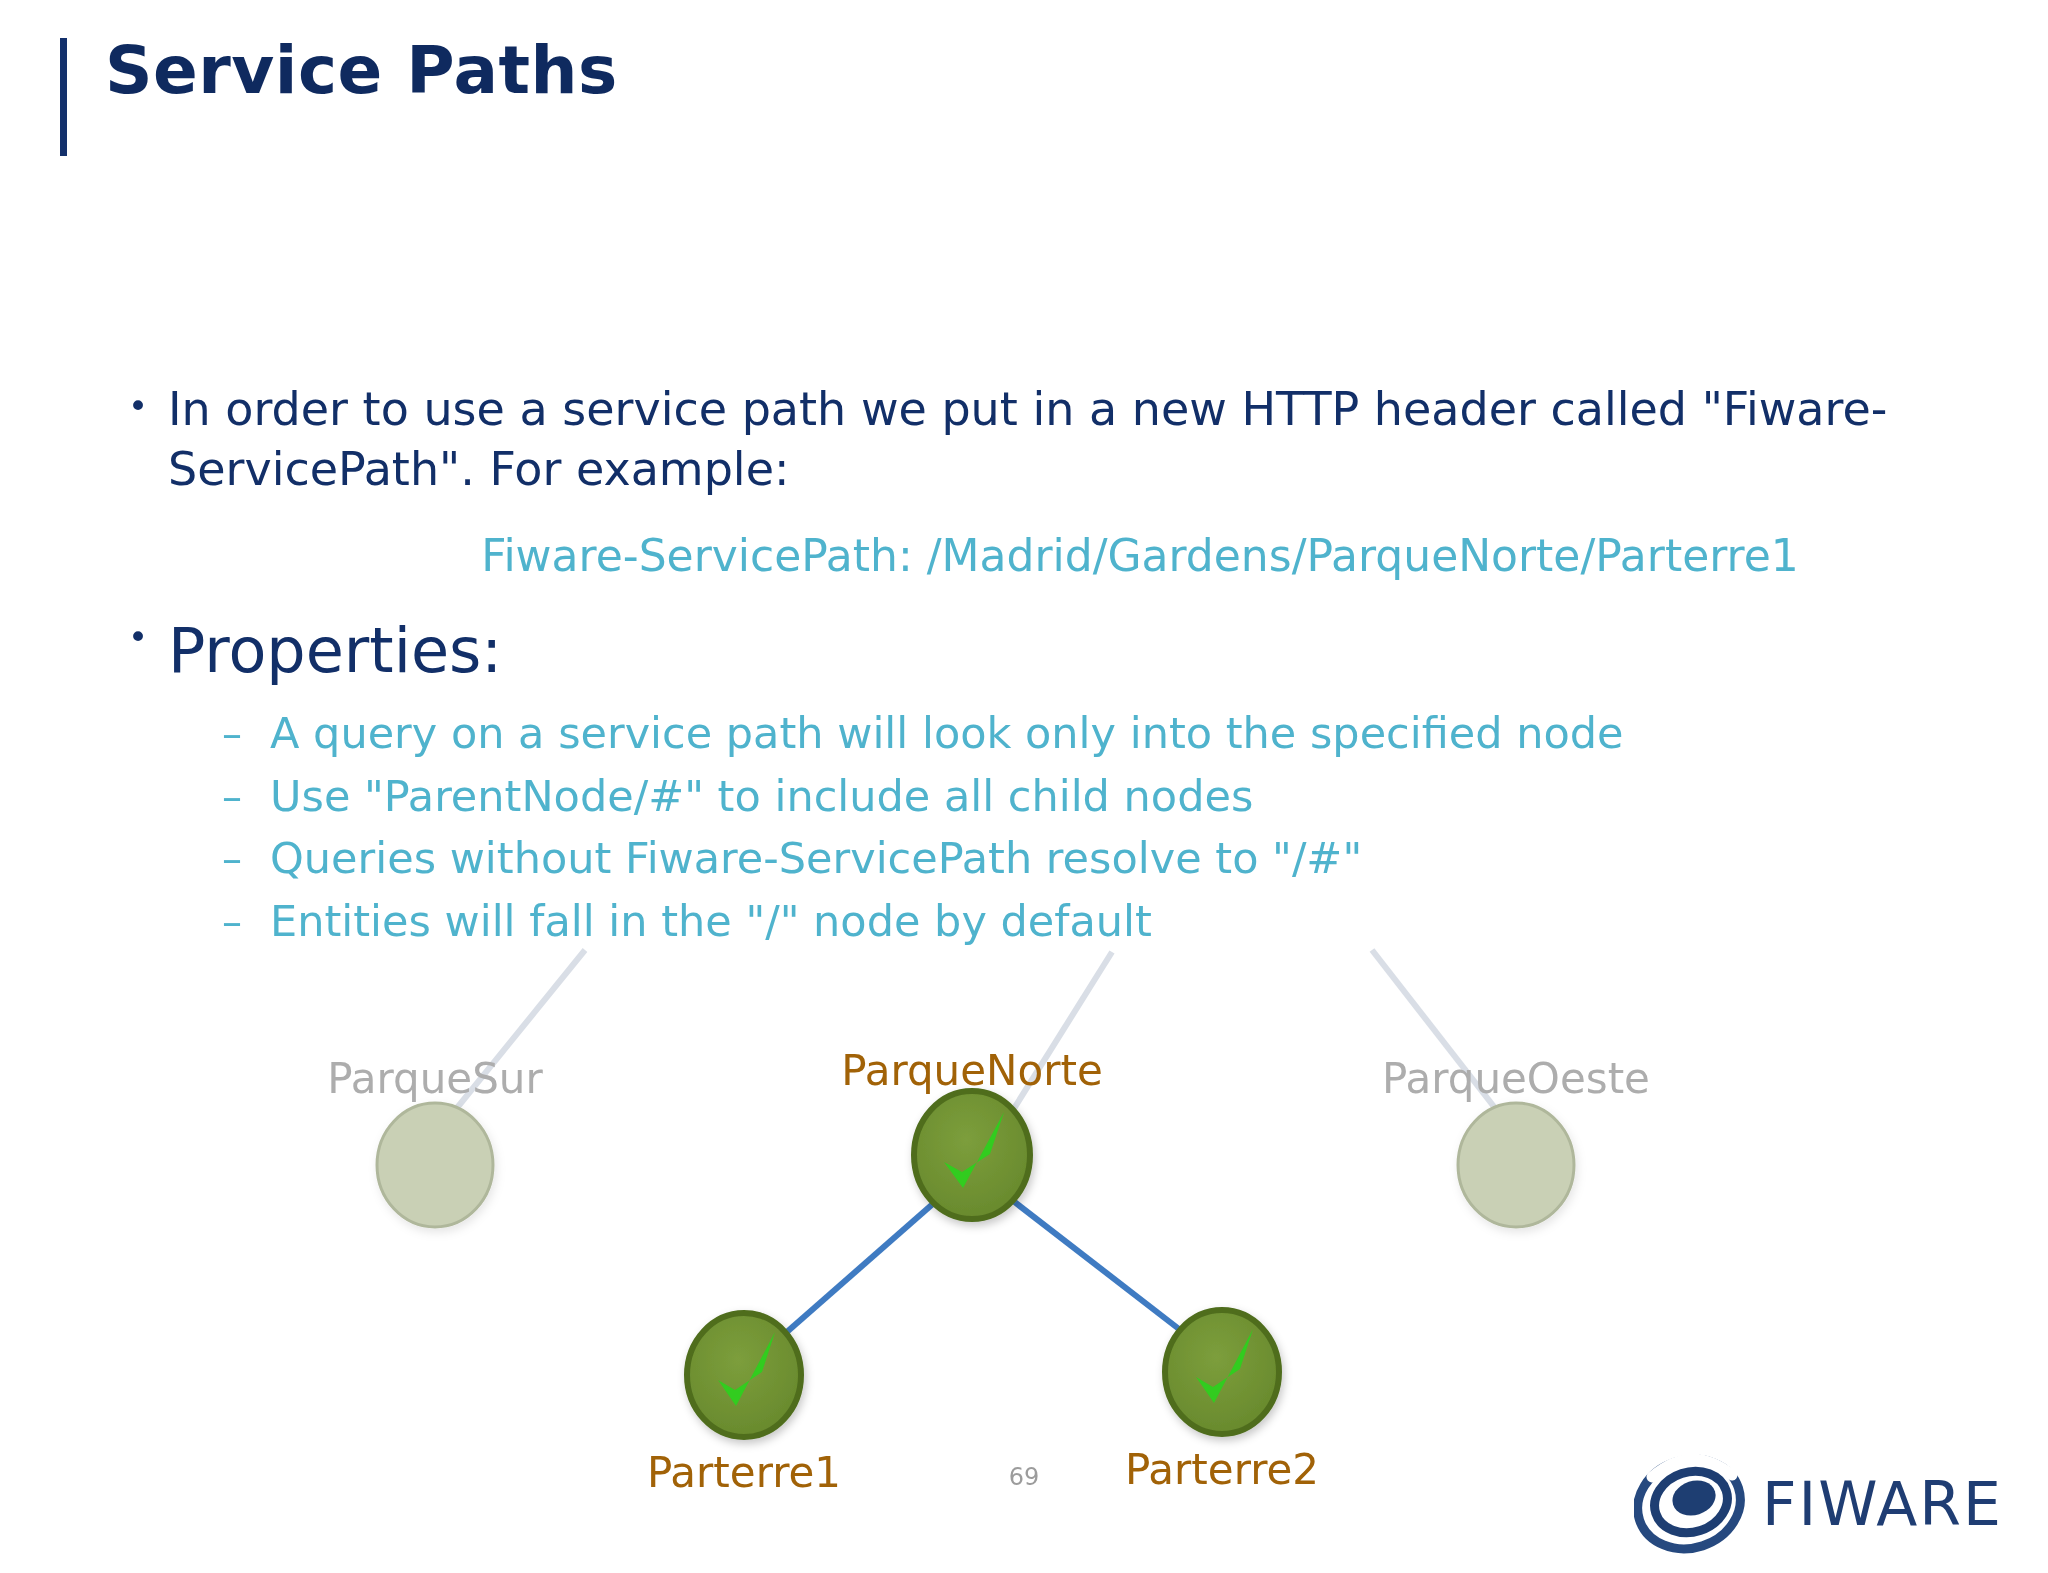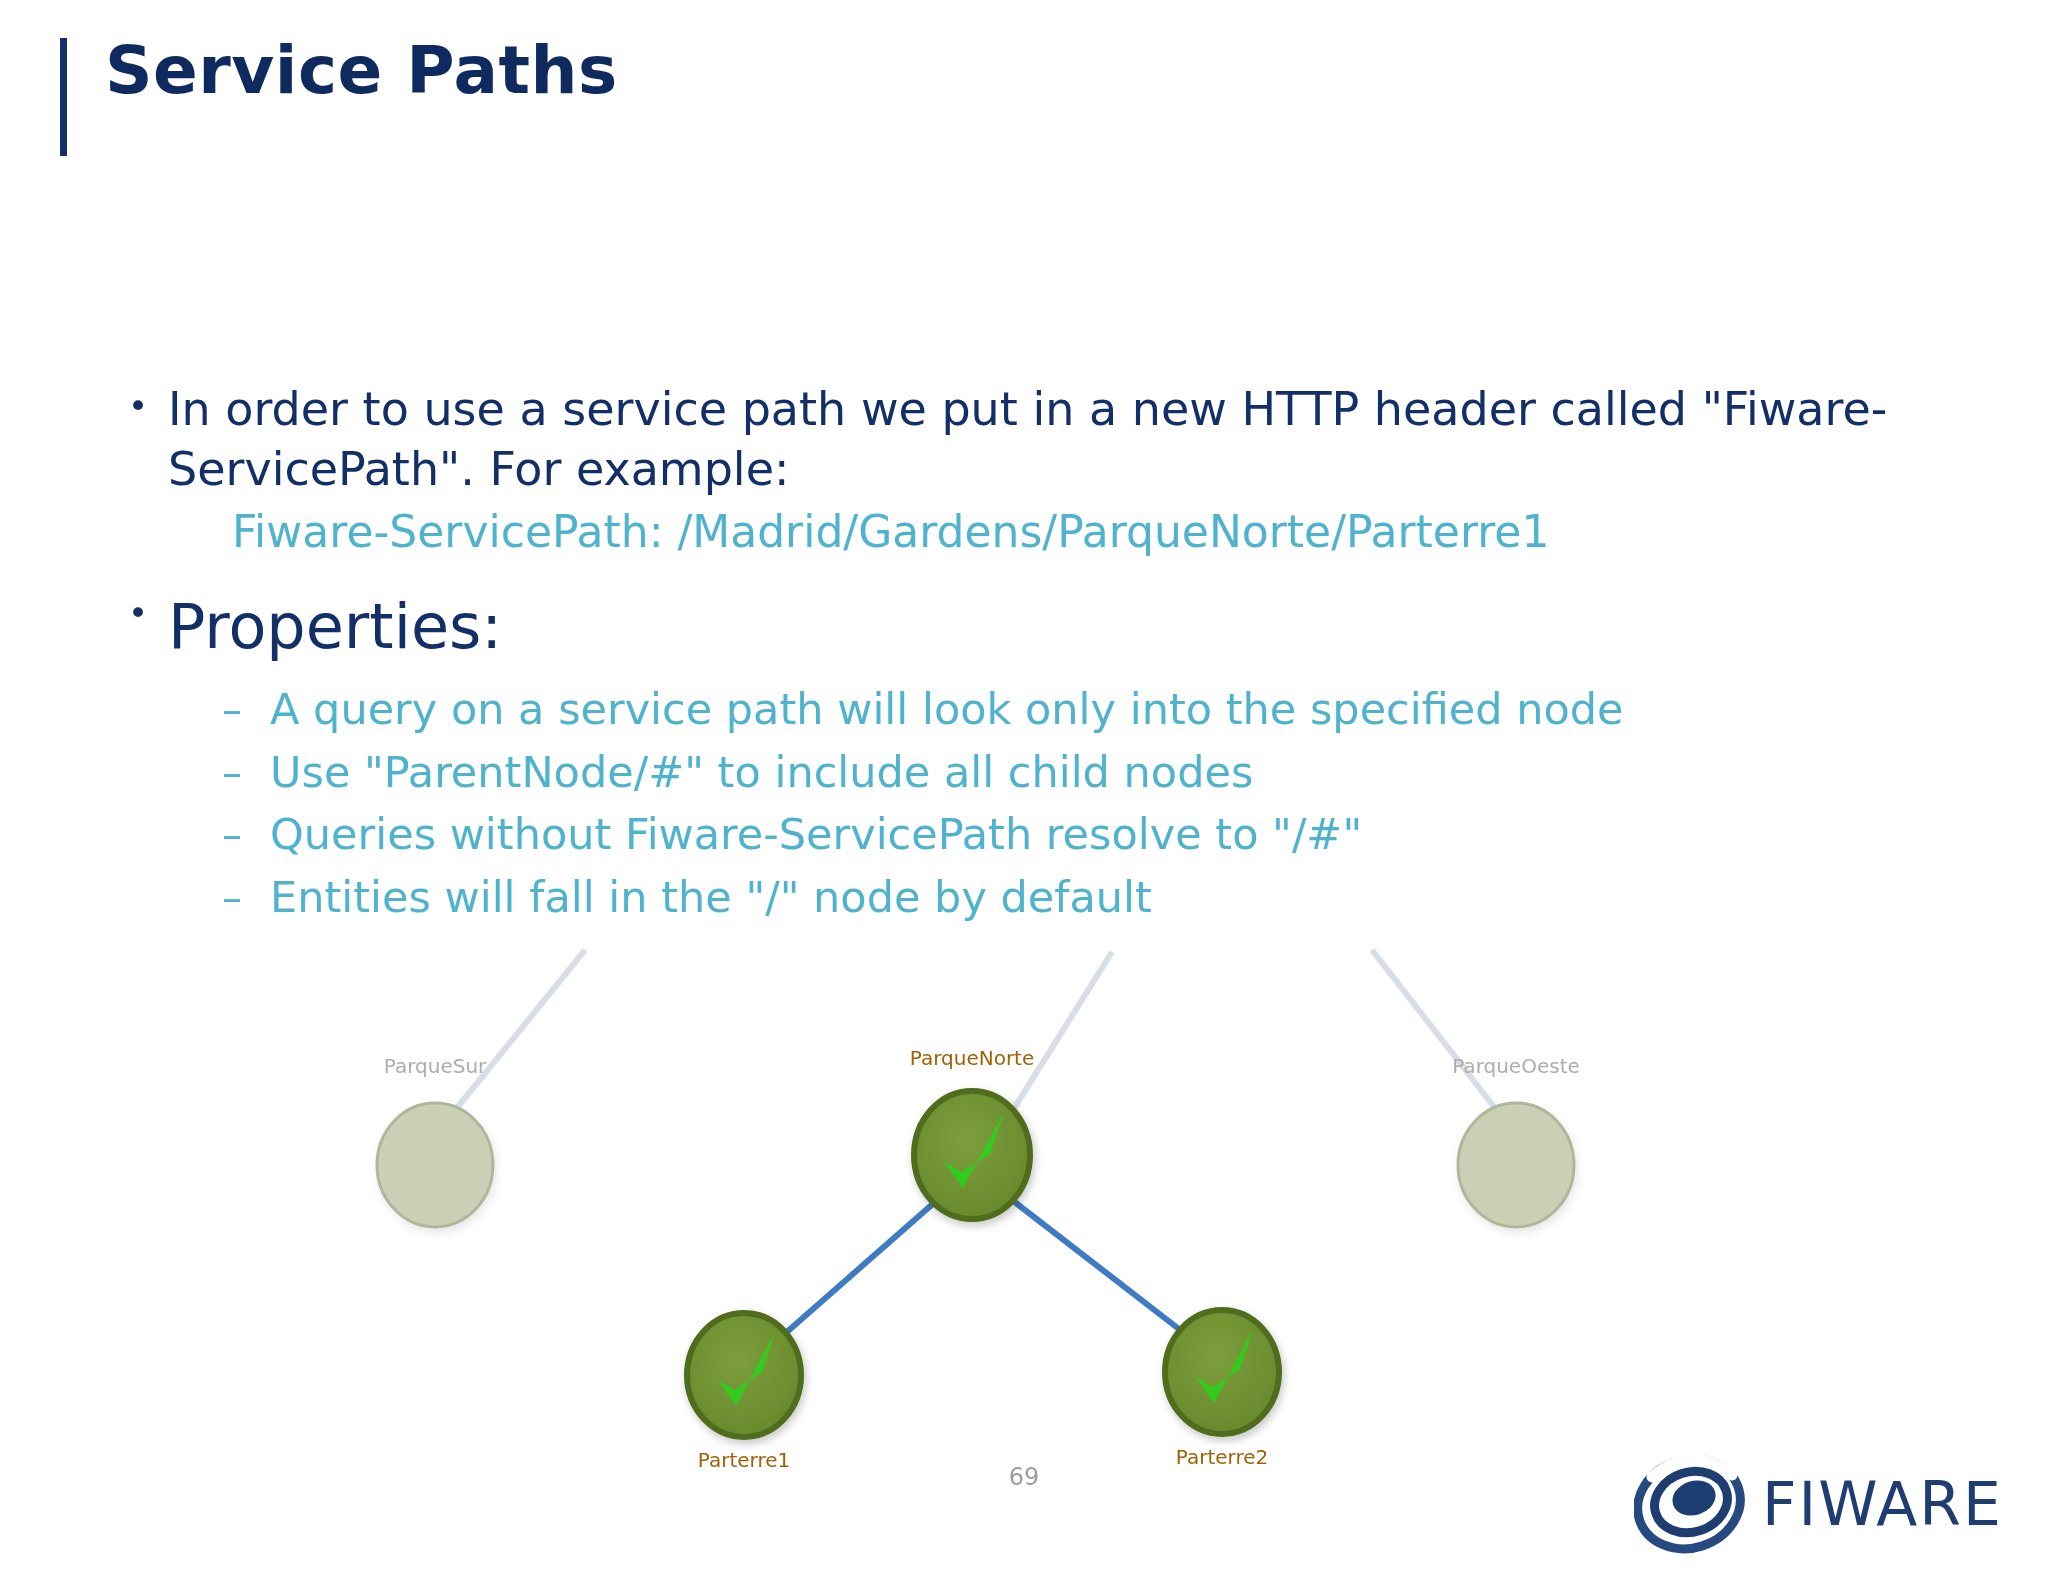--- a/index.html
+++ b/index.html
@@ -66,25 +66,26 @@
     font-size: 46px;
     line-height: 1.30;
     max-width: 1840px;
   }
 
   #bullet1 { margin-left: 108px; }
   #bullet1 .bullet-text { max-width: 1820px; }
 
   #code-line {
     margin-left: 232px;
-    margin-top: 4px;
+    margin-top: 28px;
     color: #4FB3CD;
     font-size: 44px;
     line-height: 1.25;
     white-space: nowrap;
+    text-align: center;
   }
 
   #bullet2 { margin-left: 108px; margin-top: 28px; }
   #bullet2 .bullet-text { font-size: 62px; }
 
   #sub-list {
     margin-left: 222px;
     margin-top: 16px;
   }
   .sub-row {
@@ -115,21 +116,21 @@
     height: 520px;
   }
   #tree-svg {
     position: absolute;
     left: 0;
     top: 0;
   }
   .node-label {
     position: absolute;
     font-family: "DejaVu Sans", sans-serif;
-    font-size: 20px;
+    font-size: 42px;
     white-space: nowrap;
     transform: translateX(-50%);
   }
   .node-label.active { color: #a16207; }
   .node-label.faded  { color: #ADADAD; }
 
   
   #page-number {
     position: absolute;
     left: 1024px;

